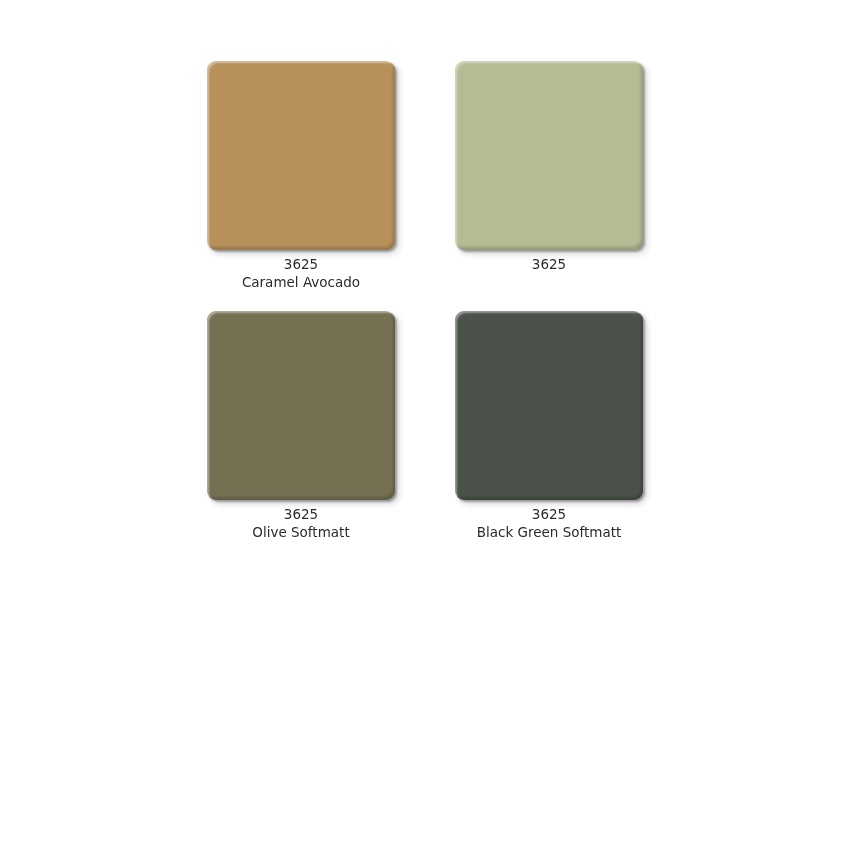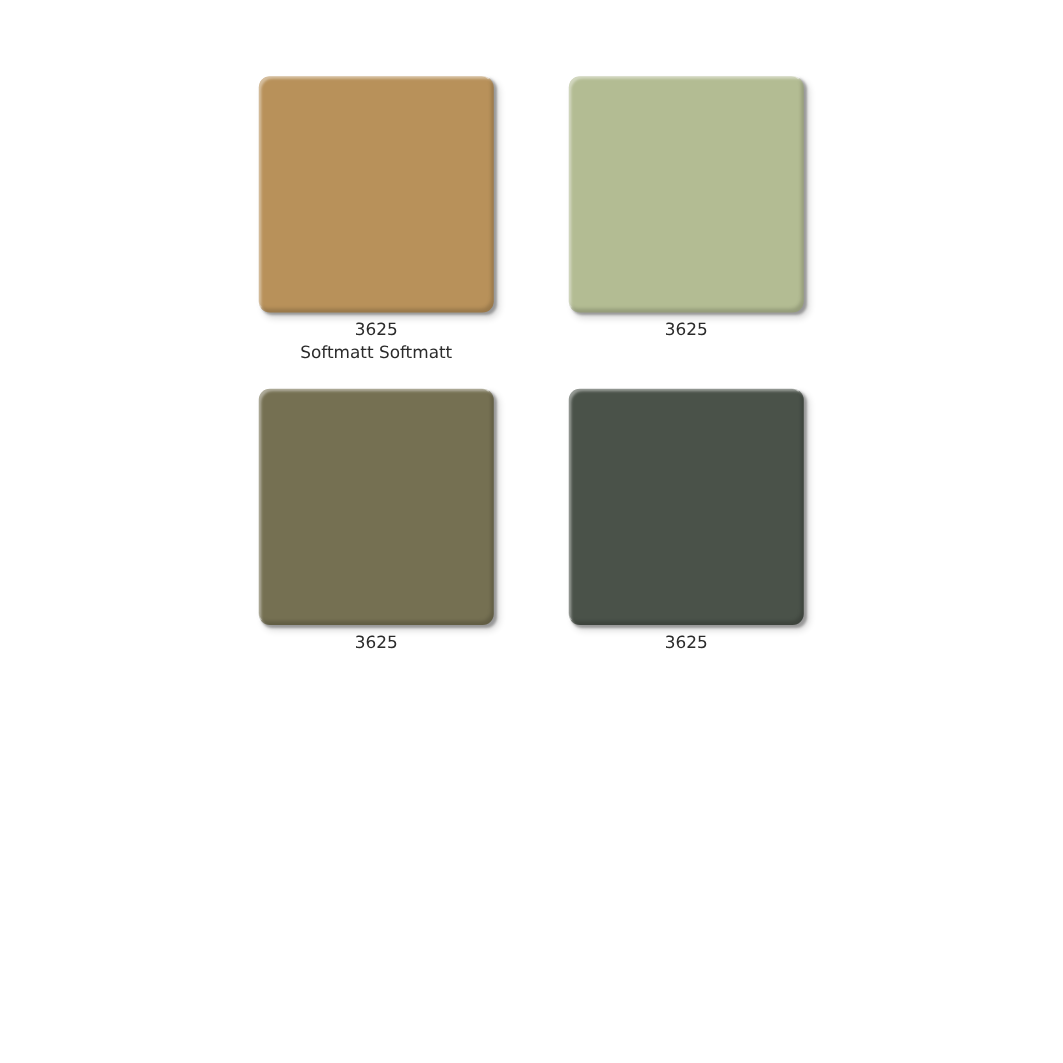--- a/index.html
+++ b/index.html
@@ -104,21 +104,21 @@
 <div id="swatch-grid">
 
   <div class="swatch-cell row-0 col-0">
     <div class="chip-wrap">
       <div class="chip" style="background: rgb(184, 145, 90);">
         <span class="chip-edge"></span>
       </div>
     </div>
     <div class="caption" style="color: rgb(43, 43, 43);">
       <span class="code">3625</span>
-      <span class="name">Softmatt Softmatt</span>
+      <span class="name">Caramel Avocado</span>
     </div>
   </div>
 
   <div class="swatch-cell row-0 col-1">
     <div class="chip-wrap">
       <div class="chip" style="background: rgb(179, 188, 147);">
         <span class="chip-edge"></span>
       </div>
     </div>
     <div class="caption" style="color: rgb(43, 43, 43);">
@@ -127,27 +127,29 @@
   </div>
 
   <div class="swatch-cell row-1 col-0">
     <div class="chip-wrap">
       <div class="chip" style="background: rgb(117, 112, 82);">
         <span class="chip-edge"></span>
       </div>
     </div>
     <div class="caption" style="color: rgb(43, 43, 43);">
       <span class="code">3625</span>
+      <span class="name">Olive Softmatt</span>
     </div>
   </div>
 
   <div class="swatch-cell row-1 col-1">
     <div class="chip-wrap">
       <div class="chip" style="background: rgb(74, 82, 73);">
         <span class="chip-edge"></span>
       </div>
     </div>
     <div class="caption" style="color: rgb(43, 43, 43);">
       <span class="code">3625</span>
+      <span class="name">Black Green Softmatt</span>
     </div>
   </div>
 
 </div>
 
 </body></html>

